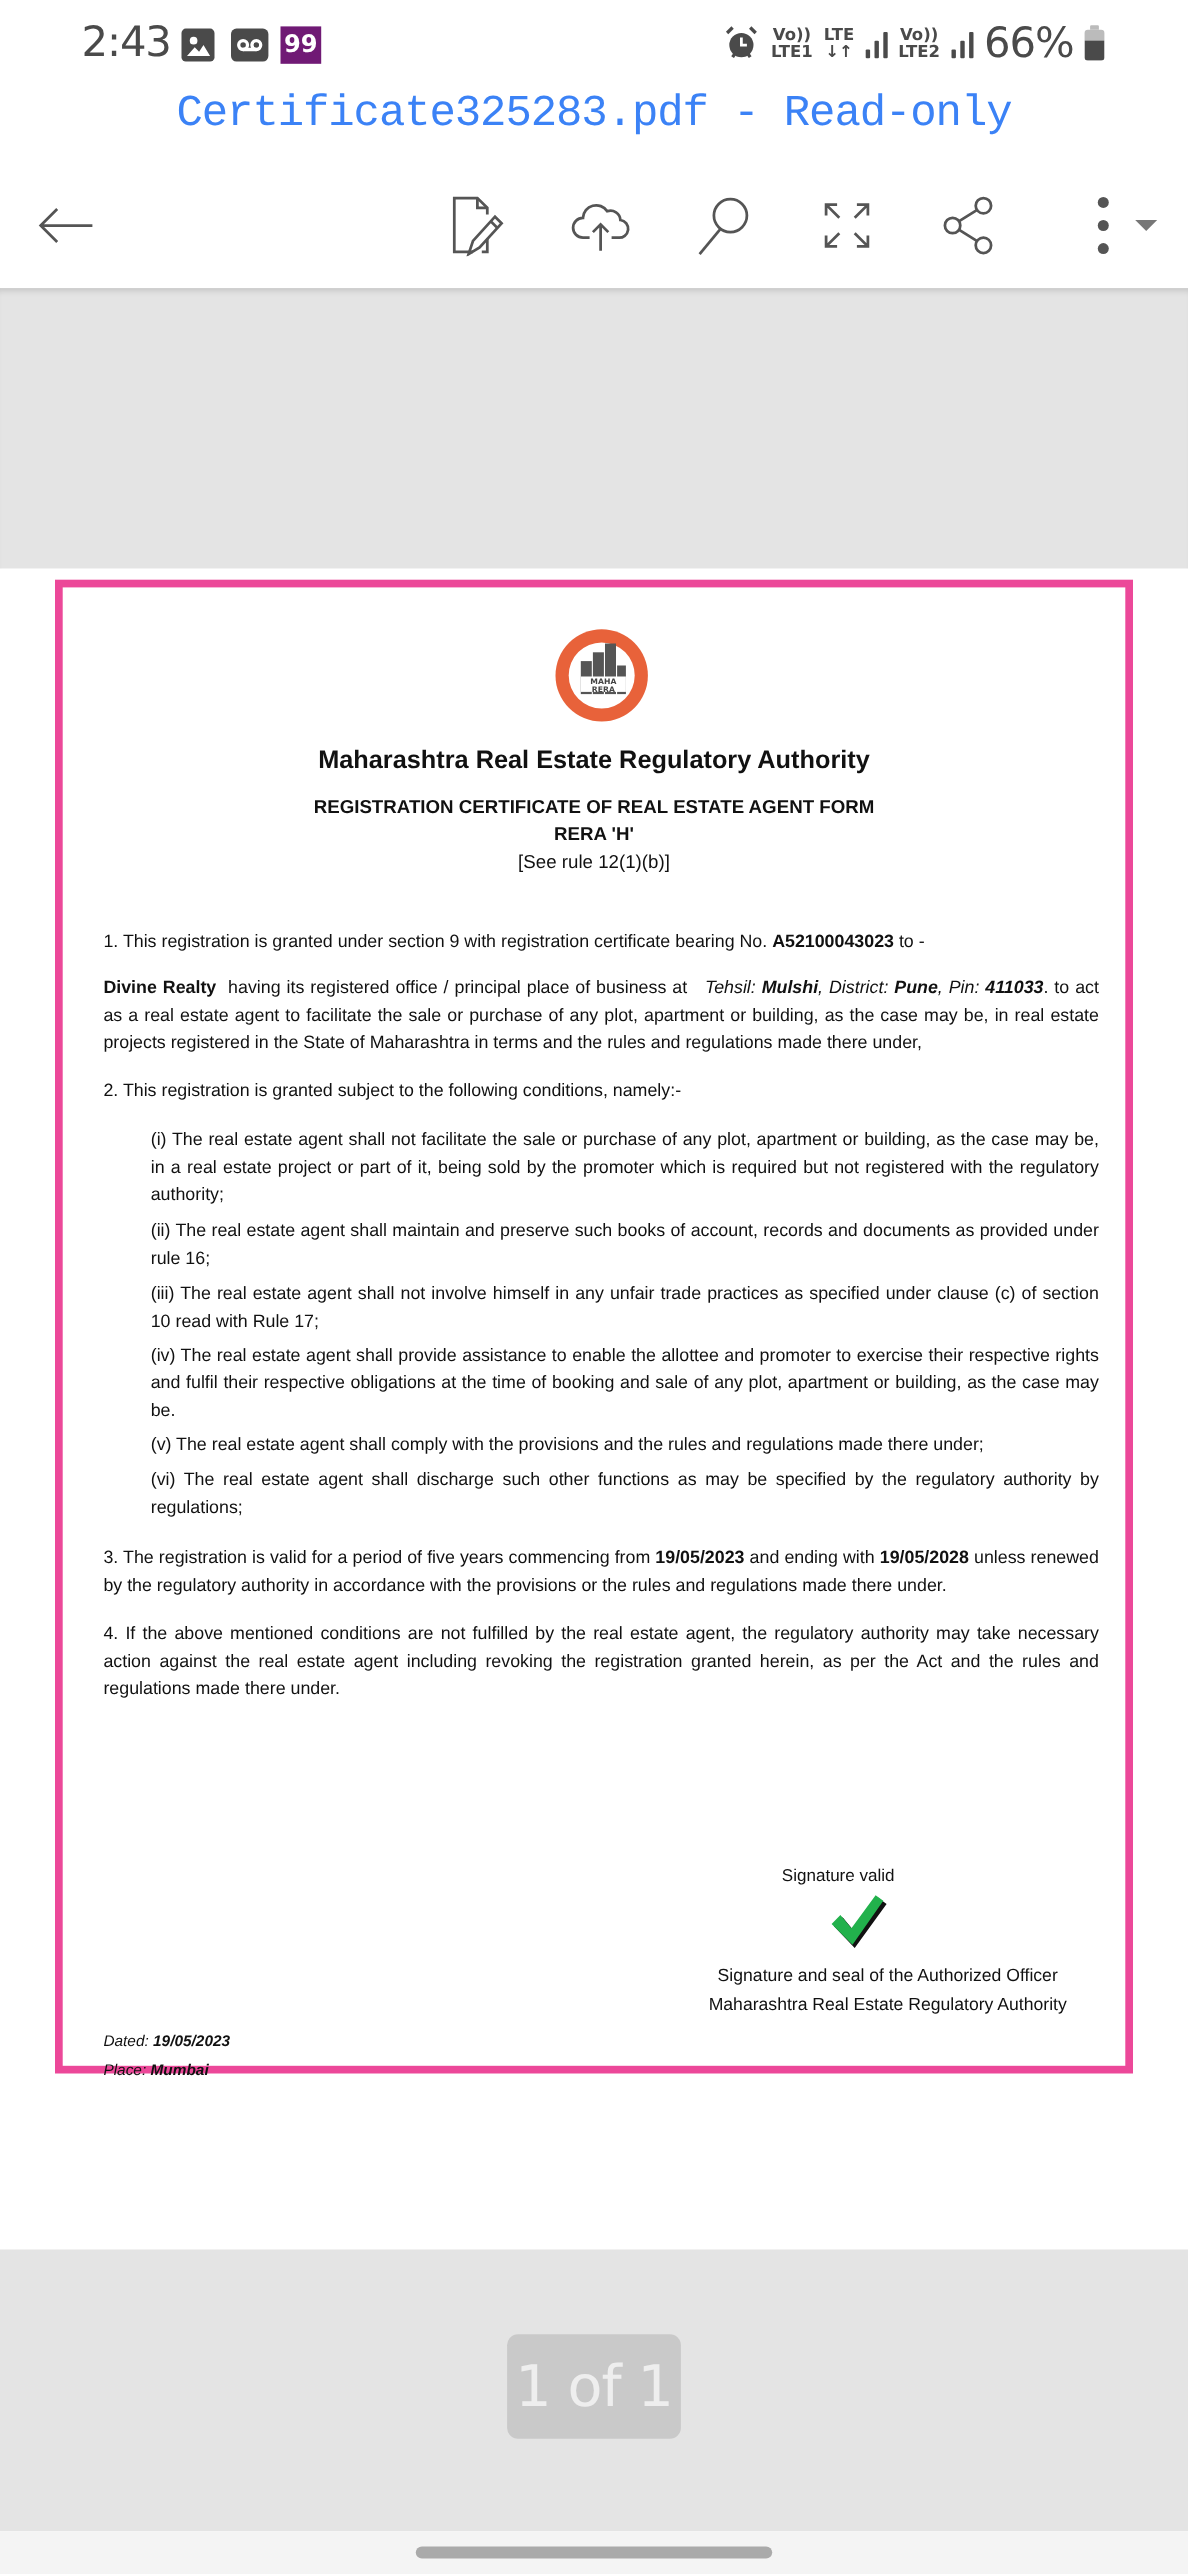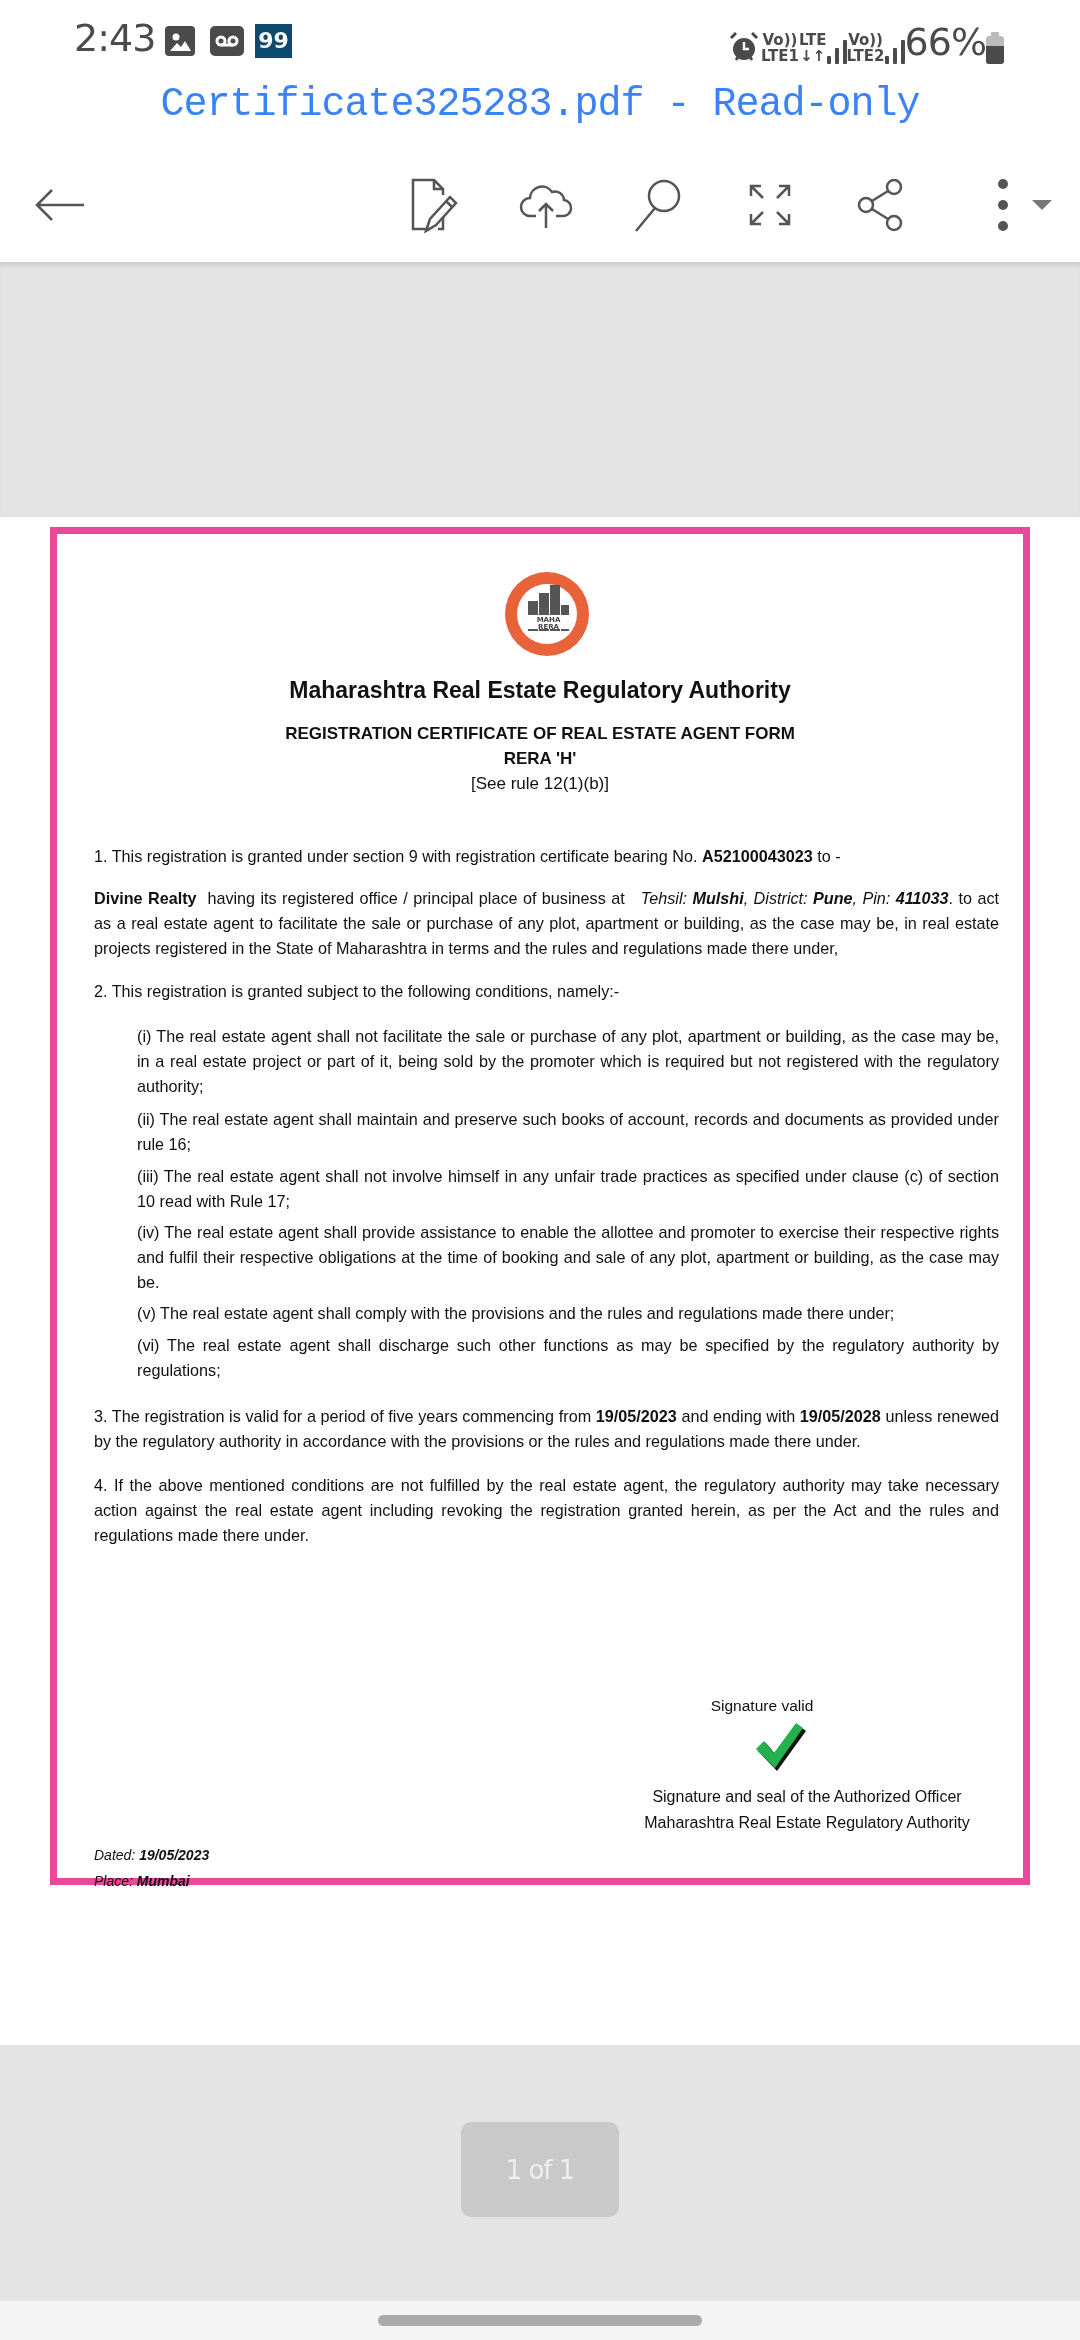--- a/index.html
+++ b/index.html
@@ -6,22 +6,22 @@
   html, body { width: 1080px; height: 2340px; overflow: hidden; background: #ffffff; }
   body { position: relative; font-family: "DejaVu Sans", sans-serif; color: #444; }
 
   
   .statusbar { position: absolute; top: 0; left: 12px; width: 1052px; height: 80px; background: #fff; }
   .sb-time { position: absolute; left: 62px; top: 16px; font-size: 38px; color: #4a4a4a; font-family: "DejaVu Sans", sans-serif; letter-spacing: -1px; }
   .sb-icon { position: absolute; top: 26px; }
   .sb-gallery { left: 153px; width: 30px; height: 30px; background: #4a4a4a; border-radius: 4px; }
   .sb-gallery svg { position: absolute; left: 0; top: 0; }
   .sb-voicemail { left: 198px; width: 34px; height: 30px; background: #4a4a4a; border-radius: 5px; }
-  .sb-badge { left: 243px; top: 24px; width: 37px; height: 34px; background: #0c4a6e; color: #fff; font-size: 22px; font-weight: bold; text-align: center; line-height: 34px; font-family: "DejaVu Sans", sans-serif; }
-  .sb-right { position: absolute; right: 60px; top: 14px; height: 50px; display: flex; align-items: flex-end; color: #4a4a4a; }
+  .sb-badge { left: 243px; top: 24px; width: 37px; height: 34px; background: #701a75; color: #fff; font-size: 22px; font-weight: bold; text-align: center; line-height: 34px; font-family: "DejaVu Sans", sans-serif; }
+  .sb-right { position: absolute; right: 60px; top: 14px; height: 50px; display: flex; align-items: center; gap: 10px; color: #4a4a4a; }
   .sb-alarm { width: 34px; height: 34px; }
   .sb-net { font-size: 15px; line-height: 16px; text-align: center; font-weight: bold; font-family: "DejaVu Sans", sans-serif; }
   .sb-bars { display: flex; align-items: flex-end; gap: 4px; height: 28px; }
   .sb-bars i { display: block; width: 4px; background: #4a4a4a; border-radius: 1px; }
   .sb-batt-pct { font-size: 38px; letter-spacing: -1px; font-family: "DejaVu Sans", sans-serif; }
   .sb-batt { width: 18px; height: 32px; position: relative; }
   .sb-batt .top { position: absolute; top: 0; left: 5px; width: 8px; height: 4px; background: #bbb; border-radius: 1px 1px 0 0; }
   .sb-batt .body { position: absolute; top: 4px; left: 0; width: 18px; height: 28px; background: #bbb; border-radius: 3px; overflow: hidden; }
   .sb-batt .fill { position: absolute; bottom: 0; left: 0; width: 100%; background: #4a4a4a; }
 
@@ -33,21 +33,21 @@
   .tb-btn { position: absolute; top: 10px; width: 70px; height: 70px; display: flex; align-items: center; justify-content: center; cursor: pointer; }
   .tb-btn svg { stroke: #555; fill: none; stroke-width: 2.5; }
 
   
   .viewer-top { position: absolute; top: 262px; left: 0; width: 1080px; height: 255px; background: #e4e4e4; box-shadow: inset 0 6px 6px -4px rgba(0,0,0,0.15); }
   .page { position: absolute; top: 517px; left: 0; width: 1080px; height: 1528px; background: #fff; }
   .viewer-bottom { position: absolute; top: 2045px; left: 0; width: 1080px; height: 256px; background: #e4e4e4; }
   .navbar { position: absolute; top: 2301px; left: 0; width: 1080px; height: 39px; background: #f4f4f4; }
   .nav-handle { position: absolute; left: 378px; top: 14px; width: 324px; height: 11px; border-radius: 6px; background: #aaa; }
 
-  .page-indicator { position: absolute; left: 461px; top: 2122px; width: 158px; height: 95px; background: #c9c9c9; border-radius: 10px; color: #eee; font-size: 26px; display: flex; align-items: center; justify-content: center; font-family: "DejaVu Sans", sans-serif; letter-spacing: -1px; }
+  .page-indicator { position: absolute; left: 461px; top: 2122px; width: 158px; height: 95px; background: #c9c9c9; border-radius: 10px; color: #eee; font-size: 52px; display: flex; align-items: center; justify-content: center; font-family: "DejaVu Sans", sans-serif; letter-spacing: -1px; }
 
   
   .cert { position: absolute; left: 50px; top: 527px; width: 980px; height: 1358px; border: 7px solid #ec4899; font-family: "Liberation Sans", sans-serif; color: #111; }
   .cert .logo { position: absolute; left: 447px; top: 37px; width: 86px; height: 86px; }
   .cert-heading { position: absolute; top: 143px; left: 0; width: 100%; text-align: center; font-size: 23px; font-weight: bold; }
   .cert-sub { position: absolute; left: 0; width: 100%; text-align: center; font-size: 17px; font-weight: bold; }
   .cert-rule { position: absolute; left: 0; width: 100%; text-align: center; font-size: 17px; }
   .para { position: absolute; left: 37px; width: 905px; font-size: 16.2px; line-height: 25px; text-align: justify; }
   .sub { position: absolute; left: 80px; width: 862px; font-size: 16.2px; line-height: 25px; text-align: justify; }
   .b { font-weight: bold; }

